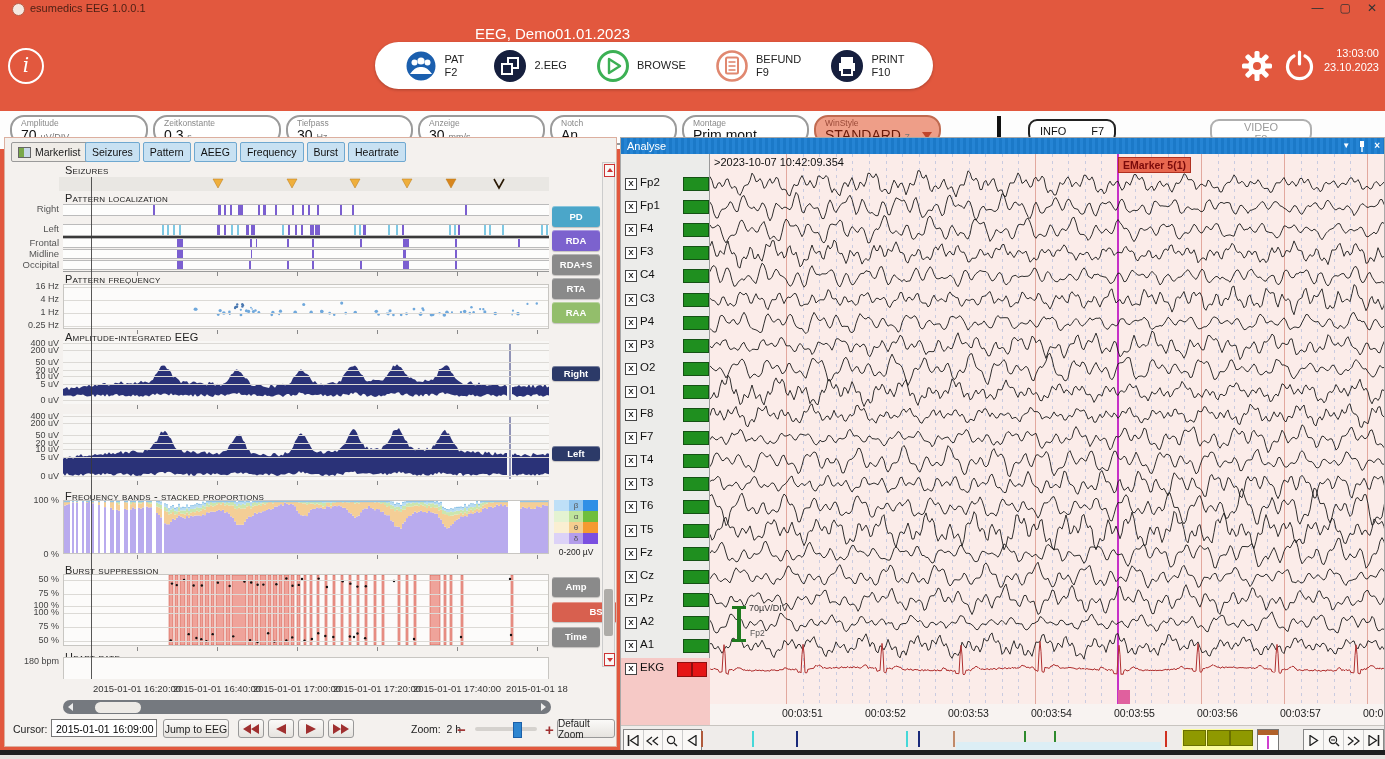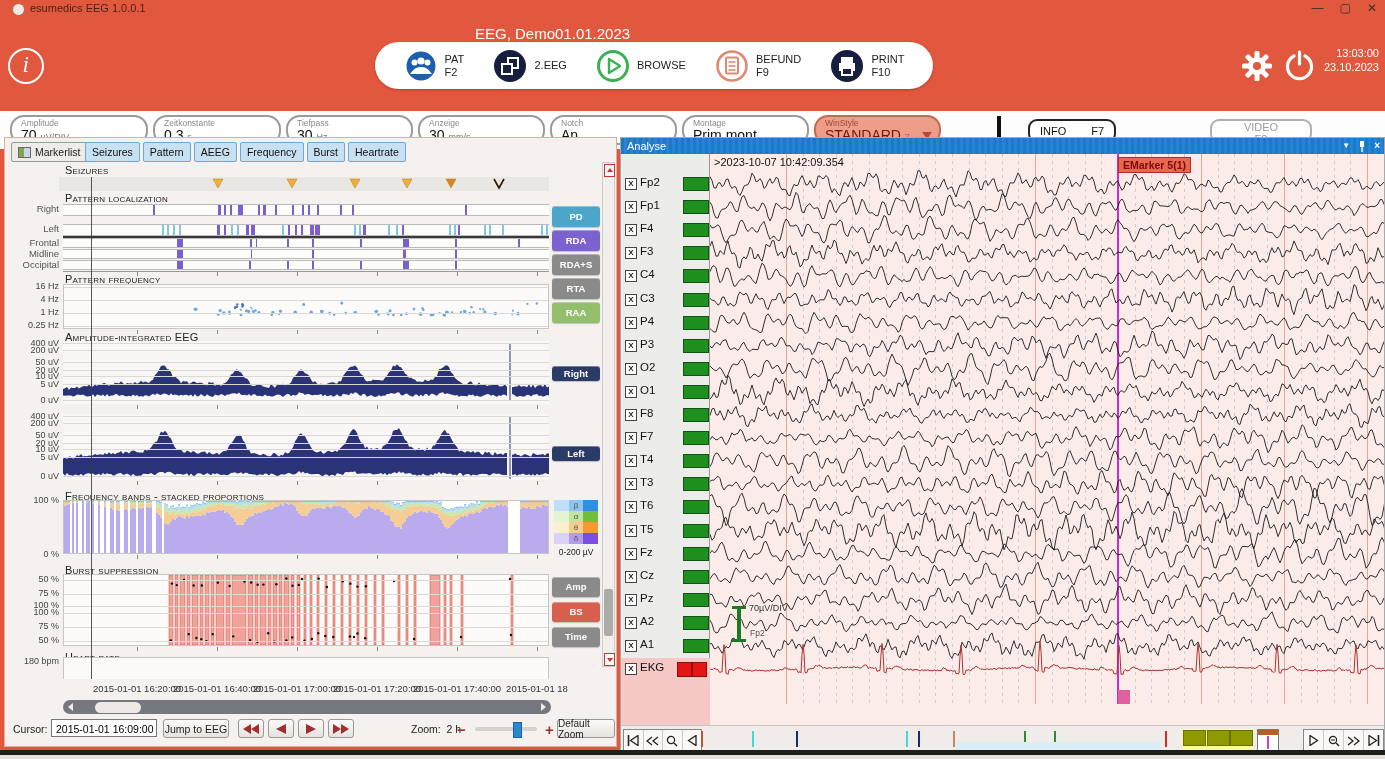--- a/index.html
+++ b/index.html
@@ -1666,21 +1666,21 @@
     <div class="sbtn" style="top:308px;height:15px;line-height:15px;background:#2C3A68;">Left</div>
     <div id="legend">
         <div class="legrow" style="top: 362px; background: linear-gradient(90deg, rgb(191, 224, 247) 0px, rgb(191, 224, 247) 33%, rgb(143, 196, 238) 33%, rgb(143, 196, 238) 66%, rgb(47, 143, 230) 66%, rgb(47, 143, 230) 100%);">β</div>
         <div class="legrow" style="top: 373px; background: linear-gradient(90deg, rgb(228, 243, 210) 0px, rgb(228, 243, 210) 33%, rgb(191, 228, 156) 33%, rgb(191, 228, 156) 66%, rgb(111, 190, 60) 66%, rgb(111, 190, 60) 100%);">α</div>
         <div class="legrow" style="top: 384px; background: linear-gradient(90deg, rgb(250, 239, 210) 0px, rgb(250, 239, 210) 33%, rgb(245, 206, 143) 33%, rgb(245, 206, 143) 66%, rgb(245, 154, 48) 66%, rgb(245, 154, 48) 100%);">θ</div>
         <div class="legrow" style="top: 395px; background: linear-gradient(90deg, rgb(220, 210, 247) 0px, rgb(220, 210, 247) 33%, rgb(179, 157, 235) 33%, rgb(179, 157, 235) 66%, rgb(123, 79, 224) 66%, rgb(123, 79, 224) 100%);">δ</div>
       </div>
     <div class="legrow" style="top:409px;color:#222;font-size:8.5px;width:52px;left:545px;">0-200 µV</div>
     <div id="ampbtns">
         <div class="sbtn" style="top: 439px; height: 20px; line-height: 20px; background: rgb(138, 138, 138);">Amp</div>
-        <div class="sbtn" style="top: 464px; height: 20px; line-height: 20px; background: rgb(216, 96, 79);">BS</div>
+        <div class="sbtn" style="top: 464px; height: 20px; line-height: 20px; background: rgb(216, 96, 79); padding-left: 20px;">BS</div>
         <div class="sbtn" style="top: 489px; height: 20px; line-height: 20px; background: rgb(138, 138, 138);">Time</div>
       </div>
 
     <div class="abs" style="left:597px;top:24px;width:13px;height:505px;background:#F1EEEB;border:1px solid #CCC;box-sizing:border-box;">
       <div class="abs" style="left:1px;top:1px;width:9px;height:11px;border:1px solid #C33;background:#FAF8F6;">
         <div style="margin:3px auto 0;width:0;height:0;border-left:3px solid transparent;border-right:3px solid transparent;border-bottom:4px solid #C33;"></div>
         </div>
       <div class="abs" style="left:1px;top:426px;width:9px;height:47px;background:#AEACA8;border-radius:2px;"></div>
       <div class="abs" style="left:1px;top:490px;width:9px;height:11px;border:1px solid #C33;background:#FAF8F6;">
         <div style="margin:4px auto 0;width:0;height:0;border-left:3px solid transparent;border-right:3px solid transparent;border-top:4px solid #C33;"></div>
@@ -1965,20 +1965,30 @@
           <div class="chgreen"></div>
         </div>
         <div class="chrow" style="top: 520.1px;">
           <div class="chbox">X</div>
           <div class="chname">EKG</div>
           <div class="chred" style="left: 56px;"></div>
           <div class="chred" style="left: 71px;"></div>
         </div>
       </div>
 
+    <div id="tlabels">
+        <div class="tlab" style="left: 72px;">00:03:51</div>
+        <div class="tlab" style="left: 155px;">00:03:52</div>
+        <div class="tlab" style="left: 238px;">00:03:53</div>
+        <div class="tlab" style="left: 321px;">00:03:54</div>
+        <div class="tlab" style="left: 404px;">00:03:55</div>
+        <div class="tlab" style="left: 487px;">00:03:56</div>
+        <div class="tlab" style="left: 570px;">00:03:57</div>
+        <div class="tlab" style="left: 653px;">00:0</div>
+      </div>
 
     <div id="rtoolbar">
       <div class="navgrp" style="left:2px;width:79px;">
         <span>
           <svg width="12" height="11">
               <line x1="1.5" y1="0" x2="1.5" y2="11" stroke="#222" stroke-width="1.6"></line>
               <path d="M11 0.5 L3.5 5.5 L11 10.5 Z" fill="none" stroke="#222" stroke-width="1.3"></path>
             </svg>
           </span>
         <span>

